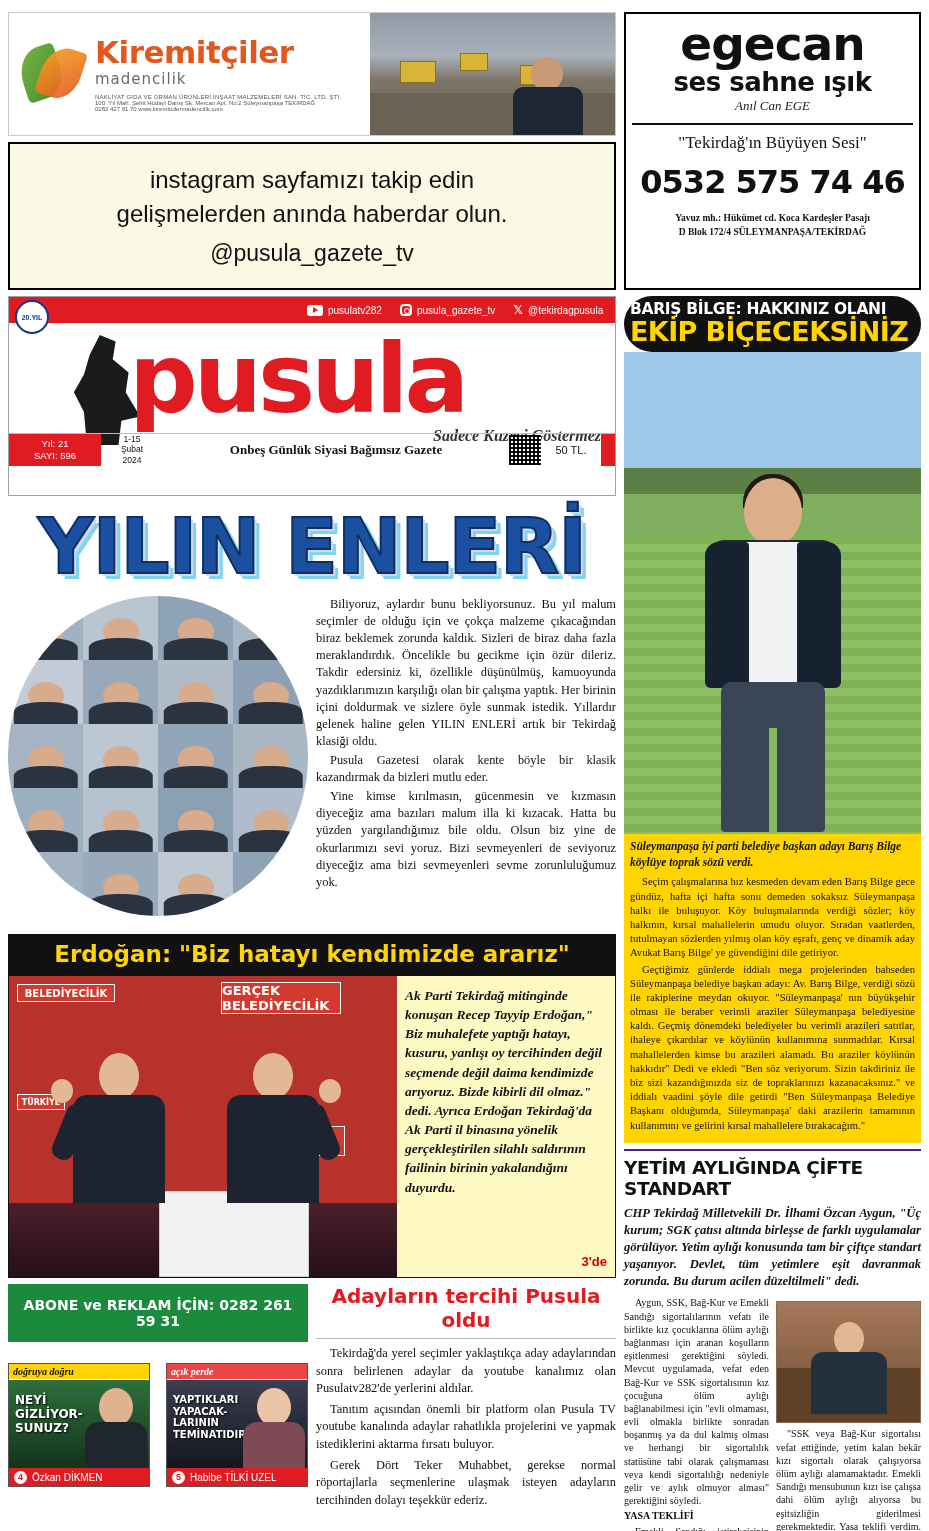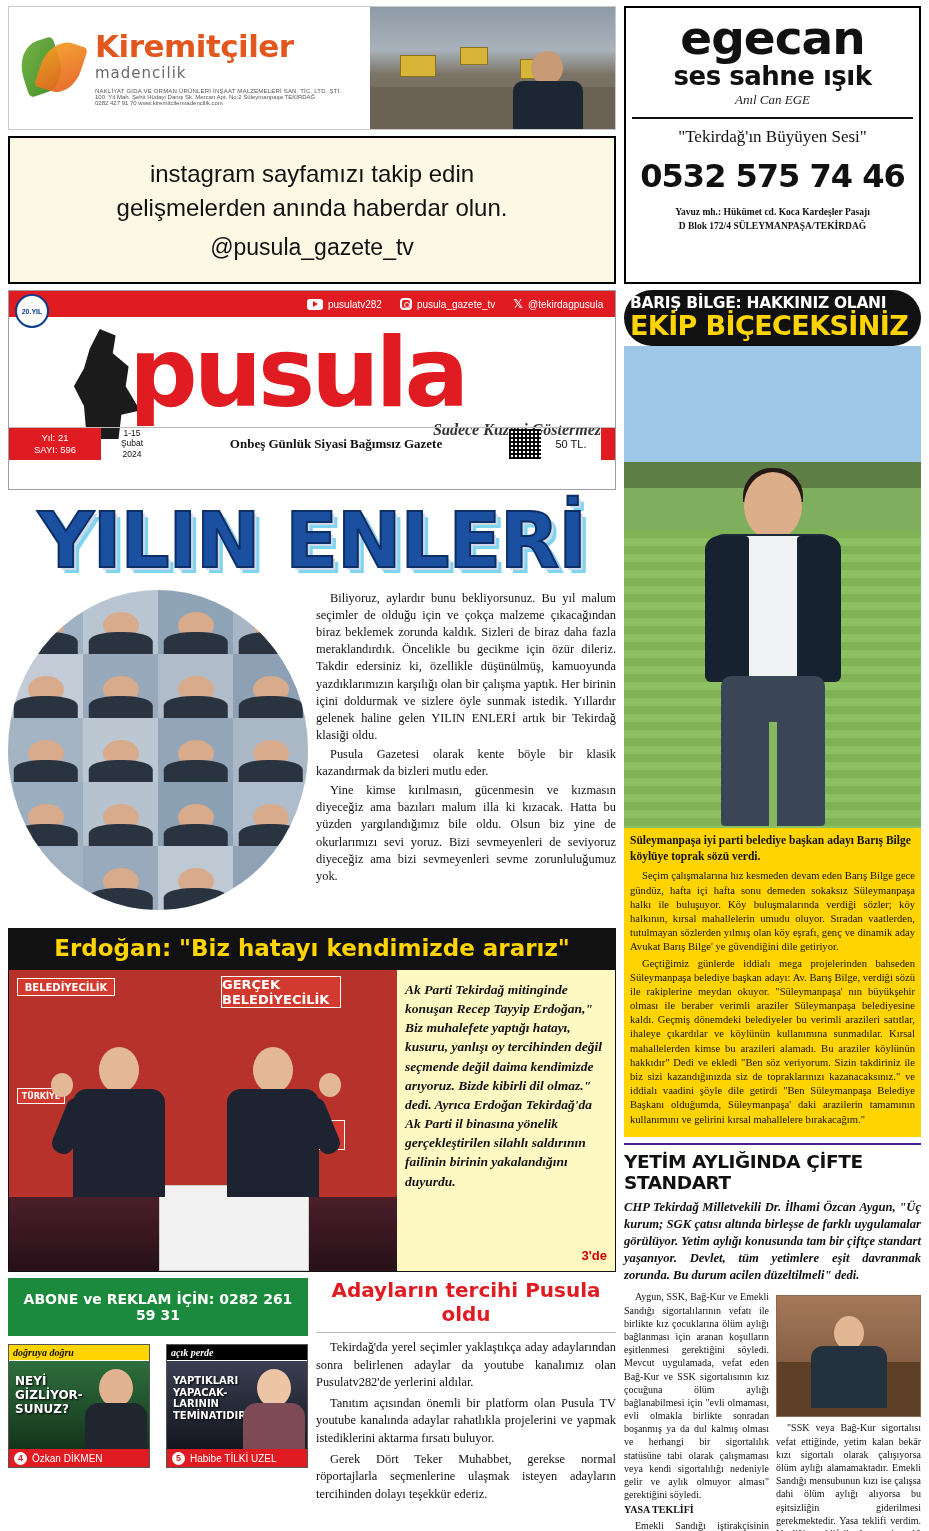--- a/index.html
+++ b/index.html
@@ -3,21 +3,21 @@
 <meta charset="utf-8">
 <style>
   * { box-sizing: border-box; margin: 0; padding: 0; }
   body {
     width: 929px; height: 1531px;
     background: #ffffff;
     font-family: "Liberation Serif", serif;
     overflow: hidden;
     position: relative;
   }
-  .page { position: relative; width: 929px; height: 1531px; padding: 6px 8px; }
+  .page { position: relative; width: 929px; height: 1531px; padding: 12px 8px; }
 
   
   .top-row { display: flex; gap: 8px; height: 278px; }
   .top-left { width: 608px; display: flex; flex-direction: column; gap: 6px; }
   .top-right { width: 297px; border: 2px solid #000; background: #fff; display: flex; flex-direction: column; align-items: center; justify-content: flex-start; padding: 8px 6px; }
 
   
   .kiremit-ad { height: 124px; border: 1px solid #c9c9c9; display: flex; align-items: stretch; background: #fff; }
   .kiremit-left { flex: 1; display: flex; align-items: center; padding-left: 10px; }
   .kiremit-logo { width: 66px; height: 66px; position: relative; flex: none; }
@@ -115,24 +115,24 @@
   .ph-person .s { position: absolute; left: 50%; top: 42px; transform: translateX(-50%); width: 92px; height: 108px; background: #1d2330; border-radius: 14px 14px 0 0; }
   .ph-person .arm { position: absolute; width: 22px; height: 58px; background: #1d2330; border-radius: 10px; }
   .ph-person .hand { position: absolute; width: 22px; height: 24px; border-radius: 50%; background: #e3b897; }
   .erdogan-cap { flex: 1; padding: 10px 8px; font-family: "Liberation Serif", serif; font-weight: bold; font-style: italic; font-size: 13.5px; line-height: 1.42; color: #111; position: relative; }
   .erdogan-ref { position: absolute; right: 8px; bottom: 6px; color: #c00; font-weight: bold; font-style: normal; font-size: 13px; font-family: "Liberation Sans", sans-serif; }
 
   
   .bottom-left { display: flex; gap: 8px; margin-top: 6px; }
   .abone-col { width: 300px; }
   .abone-box { background: #1c8a3c; color: #fff; font-family: "DejaVu Sans", sans-serif; font-weight: bold; font-size: 14px; text-align: center; padding: 13px 4px; }
-  .mini-cards { display: flex; gap: 16px; margin-top: 8px; }
+  .mini-cards { display: flex; gap: 16px; margin-top: 21px; }
   .mini-card { width: 147px; border: 1px solid #555; background: #fff; position: relative; height: 124px; overflow: hidden; }
   .mini-head { background: #ffd400; font-family: "Liberation Serif", serif; font-style: italic; font-weight: bold; font-size: 10px; padding: 2px 4px; color: #111; }
-  .mini-head.blue { background: #000000; color: #fff; }
+  .mini-head.blue { background: #ef4444; color: #fff; }
   .mini-txt { font-family: "DejaVu Sans", sans-serif; font-weight: bold; font-size: 12px; color: #fff; position: absolute; left: 6px; top: 30px; width: 80px; line-height: 1.15; text-shadow: 1px 1px 2px #000; }
   .mini-photo { position: absolute; right: 0; top: 18px; width: 66px; height: 86px; }
   .mini-photo .h { position: absolute; left: 50%; top: 6px; transform: translateX(-50%); width: 34px; height: 38px; border-radius: 50%; background: #e0b28f; }
   .mini-photo .b { position: absolute; left: 50%; top: 40px; transform: translateX(-50%); width: 62px; height: 46px; border-radius: 14px 14px 0 0; background: #20262f; }
   .mini-foot { position: absolute; left: 0; right: 0; bottom: 0; height: 18px; background: #e11b22; color: #fff; font-family: "Liberation Sans", sans-serif; font-size: 10px; display: flex; align-items: center; gap: 5px; padding: 0 5px; }
   .mini-foot .num { width: 13px; height: 13px; border-radius: 50%; background: #fff; color: #e11b22; font-size: 9px; display: flex; align-items: center; justify-content: center; font-weight: bold; }
   .mini-bg-green { position: absolute; inset: 16px 0 18px 0; background: linear-gradient(#2e6f3c,#14341c); }
   .mini-bg-dark { position: absolute; inset: 16px 0 18px 0; background: linear-gradient(#3b3f52,#14161f); }
 
   .adaylar-col { flex: 1; }
@@ -149,21 +149,21 @@
   .bb-photo .treeline { position: absolute; left: 0; right: 0; top: 24%; height: 26px; background: #5d7f46; }
   .bb-photo .man { position: absolute; left: 50%; transform: translateX(-50%); bottom: 4px; width: 152px; height: 352px; }
   .bb-photo .man .head { position: absolute; left: 50%; transform: translateX(-50%); top: 0; width: 58px; height: 68px; border-radius: 50%; background: #dcae8a; }
   .bb-photo .man .hair { position: absolute; left: 50%; transform: translateX(-50%); top: -4px; width: 60px; height: 34px; border-radius: 28px 28px 0 0; background: #241a15; }
   .bb-photo .man .torso { position: absolute; left: 50%; transform: translateX(-50%); top: 62px; width: 132px; height: 148px; background: #1c2a3c; border-radius: 18px 18px 8px 8px; }
   .bb-photo .man .shirt { position: absolute; left: 50%; transform: translateX(-50%); top: 64px; width: 56px; height: 140px; background: #f0f2f4; }
   .bb-photo .man .vest-l { position: absolute; left: 8px; top: 64px; width: 44px; height: 146px; background: #16222f; border-radius: 14px 4px 6px 6px; }
   .bb-photo .man .vest-r { position: absolute; right: 8px; top: 64px; width: 44px; height: 146px; background: #16222f; border-radius: 4px 14px 6px 6px; }
   .bb-photo .man .legs { position: absolute; left: 50%; transform: translateX(-50%); top: 204px; width: 104px; height: 150px; background: #3a4555; border-radius: 10px 10px 4px 4px; }
   .bb-photo .man .gap { position: absolute; left: 50%; transform: translateX(-50%); top: 250px; width: 8px; height: 104px; background: #86b85f; }
-  .bb-cap { background: #ffd400; font-family: "Liberation Serif", serif; font-weight: bold; font-size: 11.5px; line-height: 1.35; padding: 5px 6px; color: #111; }
+  .bb-cap { background: #ffd400; font-family: "Liberation Serif", serif; font-weight: bold; font-style: italic; font-size: 11.5px; line-height: 1.35; padding: 5px 6px; color: #111; }
   .bb-text { background: #ffd400; padding: 0 6px 8px; font-size: 10.6px; line-height: 1.34; text-align: justify; color: #111; }
   .bb-text p { text-indent: 12px; margin-bottom: 2px; }
 
   .yetim-title { font-family: "DejaVu Sans", sans-serif; font-weight: bold; font-size: 18.5px; color: #111; border-top: 2px solid #4c1d95; margin-top: 6px; padding-top: 6px; letter-spacing: -0.4px; }
   .yetim-lead { font-family: "Liberation Serif", serif; font-style: italic; font-weight: bold; font-size: 12.6px; line-height: 1.36; margin-top: 6px; text-align: justify; color: #111; }
   .yetim-cols { display: flex; gap: 7px; margin-top: 6px; }
   .yetim-col { flex: 1; font-size: 10px; line-height: 1.32; text-align: justify; color: #111; }
   .yetim-col p { text-indent: 11px; margin-bottom: 2px; }
   .yetim-photo { width: 100%; height: 122px; margin-top: 5px; background: linear-gradient(#a4795a,#6d4b33); position: relative; overflow: hidden; border: 1px solid #8a6b50; }
   .yetim-photo .panel { position: absolute; left: 0; right: 0; bottom: 0; height: 54px; background: #5e4027; }

